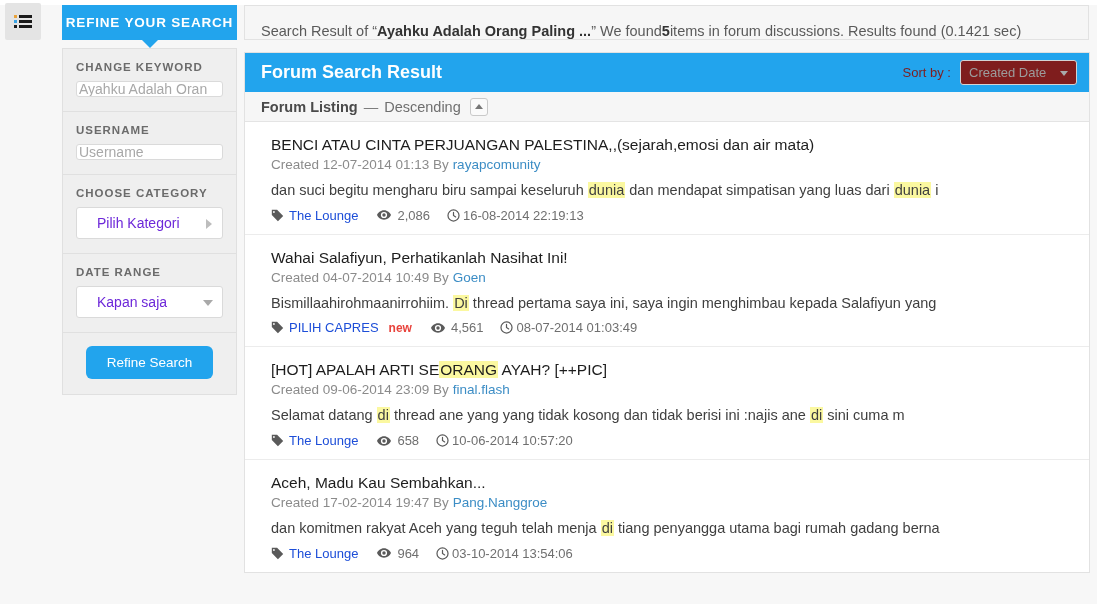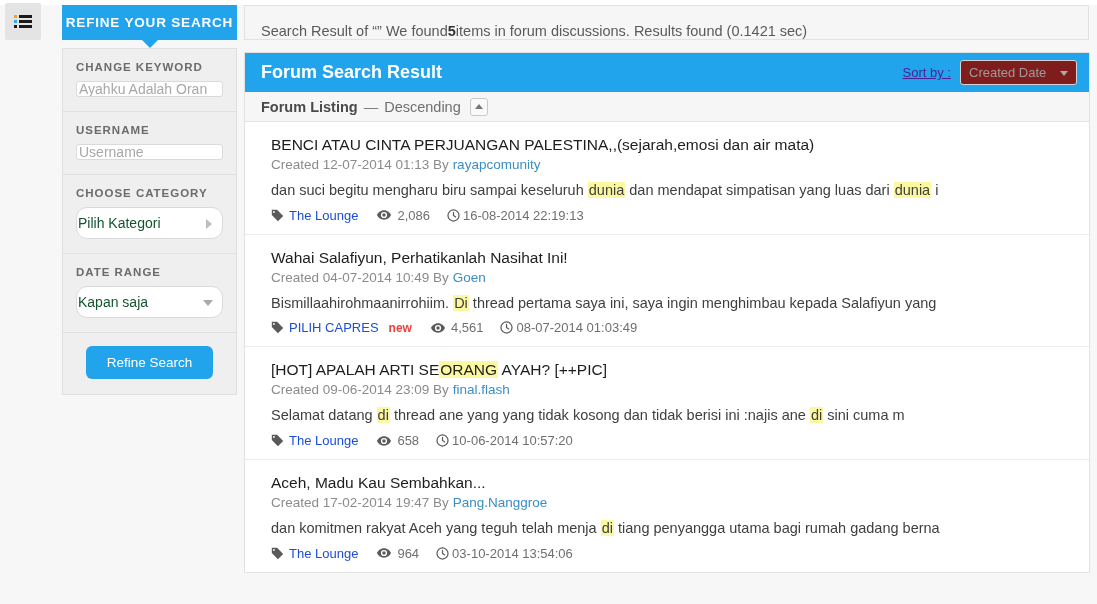--- a/index.html
+++ b/index.html
@@ -65,23 +65,23 @@
   }
   .finput{
     width:100%;height:16px;box-sizing:border-box;
     background:#fff;border:1px solid #dadada;border-radius:3px;
     padding:0 2px;font-size:14px;color:#9a9a9a;
     font-family:"Liberation Sans", sans-serif;outline:none;
   }
   .finput::placeholder{color:#a8a8a8;opacity:1;}
   .fselect{
     position:relative;width:100%;height:32px;box-sizing:border-box;
-    background:#fff;border:1px solid #dadada;border-radius:11px;
-    display:flex;align-items:center;padding:0 1px;
-    font-size:14px;color:#14532d;cursor:pointer;
+    background:#fff;border:1px solid #dadada;border-radius:3px;
+    display:flex;align-items:center;padding:0 20px;
+    font-size:14px;color:#6d28d9;cursor:pointer;
   }
   .fselect .car-right{
     position:absolute;right:10px;top:11px;width:0;height:0;
     border-top:5px solid transparent;border-bottom:5px solid transparent;
     border-left:6px solid #bdbdbd;
   }
   .fselect .car-down{
     position:absolute;right:9px;top:13px;width:0;height:0;
     border-left:5px solid transparent;border-right:5px solid transparent;
     border-top:6px solid #a9a9a9;
@@ -97,21 +97,21 @@
     position:absolute;left:244px;top:52px;width:846px;
     background:#fff;border:1px solid #e2e2e2;box-sizing:border-box;
   }
   .res-head{
     height:39px;background:#22a4ed;color:#fff;
     display:flex;align-items:center;justify-content:space-between;
     padding:0 12px 0 16px;box-sizing:border-box;
   }
   .res-title{font-size:18px;font-weight:bold;}
   .sortwrap{display:flex;align-items:center;gap:9px;}
-  .sortlabel{font-size:13px;color:#4c1d95;text-decoration:underline;}
+  .sortlabel{font-size:13px;color:#7f1d1d;}
   .sortbox{
     position:relative;width:117px;height:25px;box-sizing:border-box;
     background:#7f1d1d;border:1px solid #d3d3d3;border-radius:3px;
     display:flex;align-items:center;padding:0 8px;
     font-size:13px;color:#9c9c9c;cursor:pointer;
   }
   .sortbox .car-down{
     position:absolute;right:8px;top:10px;width:0;height:0;
     border-left:4px solid transparent;border-right:4px solid transparent;
     border-top:5px solid #a9a9a9;
@@ -172,20 +172,21 @@
     </span>
   </button>
 
   <div class="refine-tab">
     <span>REFINE YOUR SEARCH</span>
   </div>
   <div class="refine-caret"></div>
 
   <div class="summary">
     <span>Search Result of “</span>
+      <b>Ayahku Adalah Orang Paling ...</b>
       <span>” We found </span>
       <b>5</b>
       <span> items in forum discussions. Results found (0.1421 sec)</span>
   </div>
 
   <div class="sidebar">
 
     <div class="fgroup">
       <div class="flabel">CHANGE KEYWORD</div>
       <input class="finput" type="text" placeholder="Ayahku Adalah Oran" style="">

